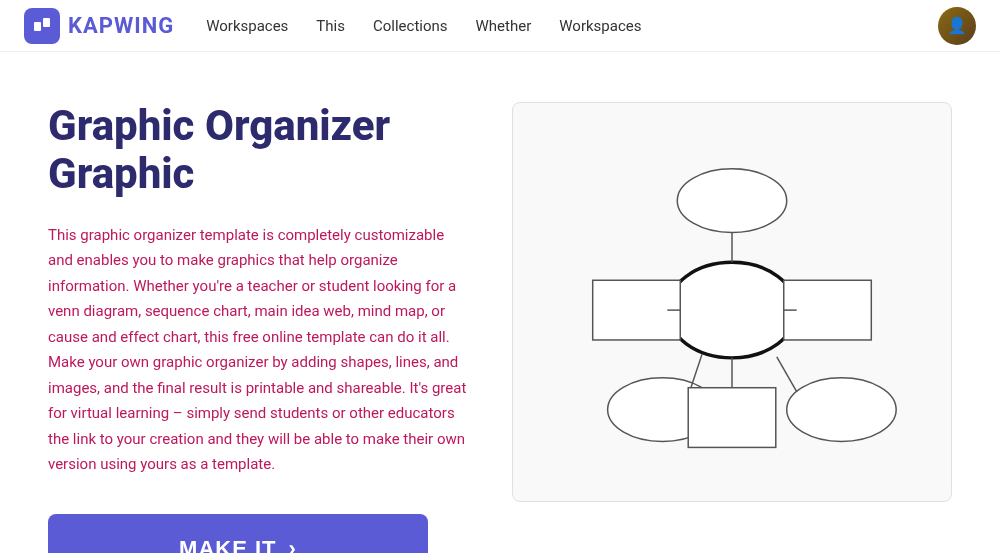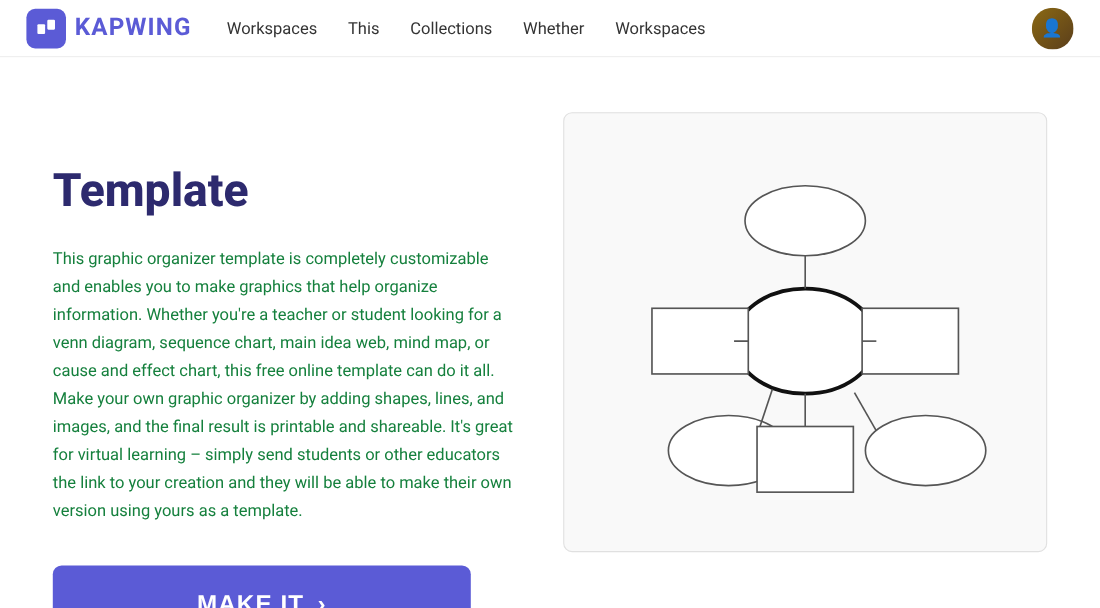--- a/index.html
+++ b/index.html
@@ -82,21 +82,21 @@
     .page-title {
       font-size: 42px;
       font-weight: 800;
       color: #2d2a6e;
       line-height: 1.15;
       margin-bottom: 24px;
     }
     .description {
       font-size: 15px;
       line-height: 1.7;
-      color: #15803d;
+      color: #be185d;
       margin-bottom: 36px;
     }
     .make-it-btn {
       display: flex;
       align-items: center;
       justify-content: center;
       gap: 12px;
       background: #5b5bd6;
       color: white;
       font-size: 22px;
@@ -154,22 +154,22 @@
   </div>
   <div class="avatar">
     <div class="avatar-placeholder">👤</div>
   </div>
 </nav>
 
 <div class="main">
 
   <div class="left-col">
     <h1 class="page-title">
-      <br>
-      <span>Template</span>
+      <span>Graphic Organizer</span><br>
+      <span>Graphic</span>
     </h1>
     <p class="description">This graphic organizer template is completely customizable and enables you to make graphics that help organize information. Whether you're a teacher or student looking for a venn diagram, sequence chart, main idea web, mind map, or cause and effect chart, this free online template can do it all. Make your own graphic organizer by adding shapes, lines, and images, and the final result is printable and shareable. It's great for virtual learning – simply send students or other educators the link to your creation and they will be able to make their own version using yours as a template.</p>
     <button class="make-it-btn">
       <span>MAKE IT</span>
       <span class="chevron-icon">›</span>
     </button>
   </div>
 
   <div class="right-col">
     <svg class="diagram-svg" viewBox="0 0 400 340" xmlns="http://www.w3.org/2000/svg">

